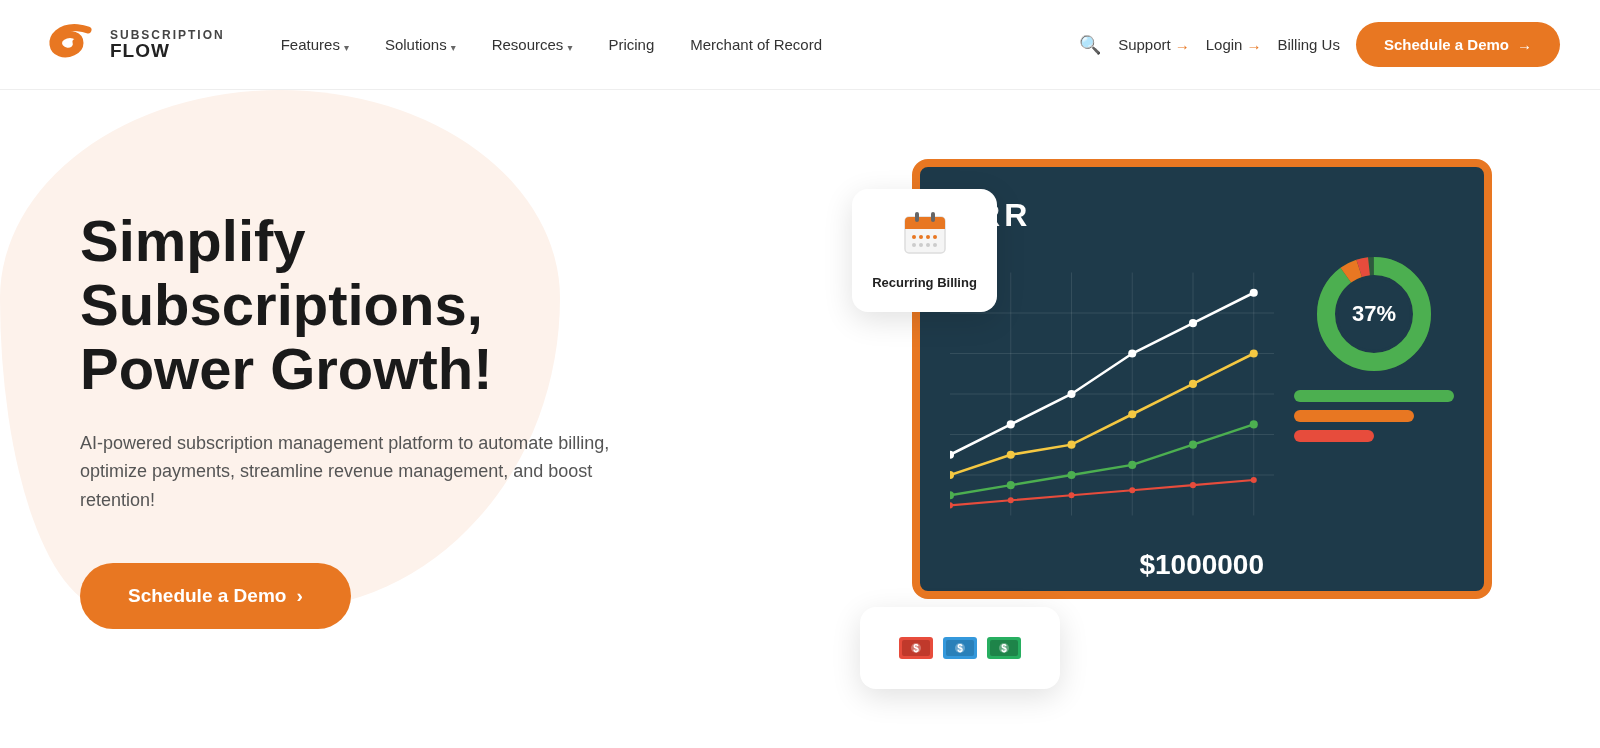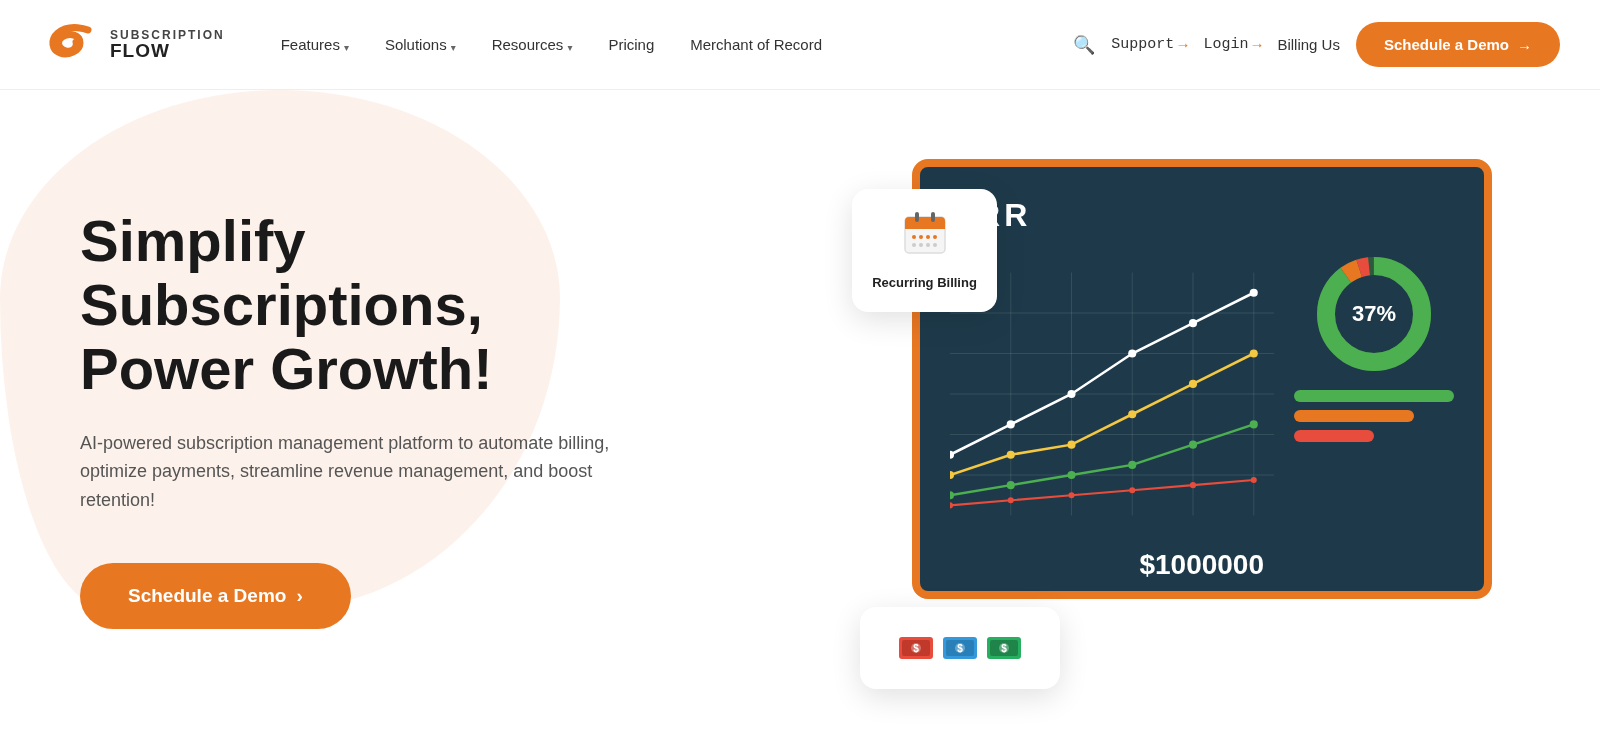--- a/index.html
+++ b/index.html
@@ -77,21 +77,20 @@
       color: #555;
     }
     .nav-link {
       display: flex;
       align-items: center;
       gap: 4px;
       font-size: 15px;
       color: #333;
       cursor: pointer;
       font-weight: 500;
-      font-family: Liberation Mono, monospace;
     }
     .nav-link .arrow { color: #e87722; }
     .contact-link {
       font-size: 15px;
       color: #333;
       cursor: pointer;
       font-weight: 500;
     }
     .cta-button {
       background: #e87722;

